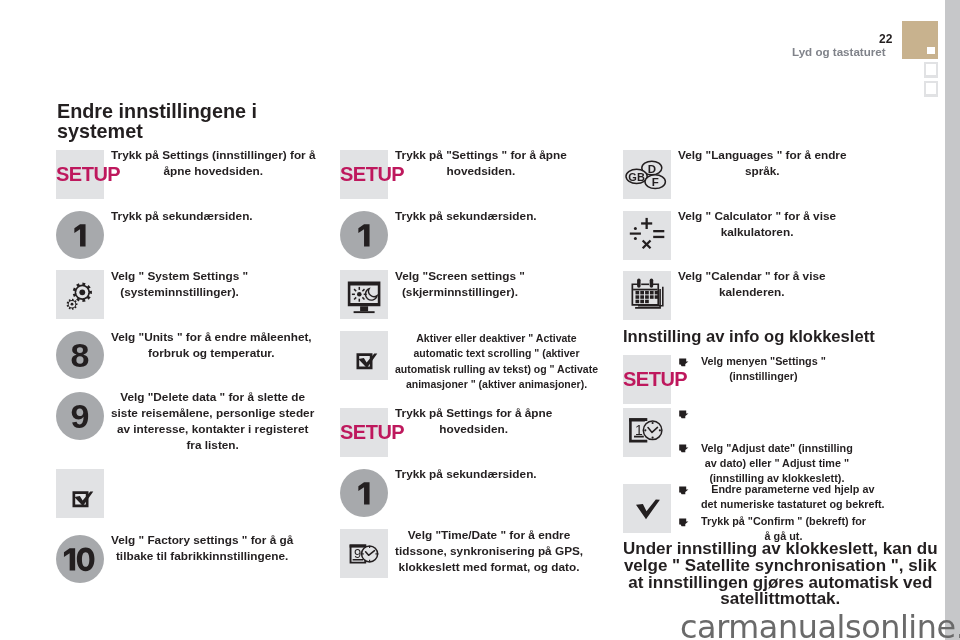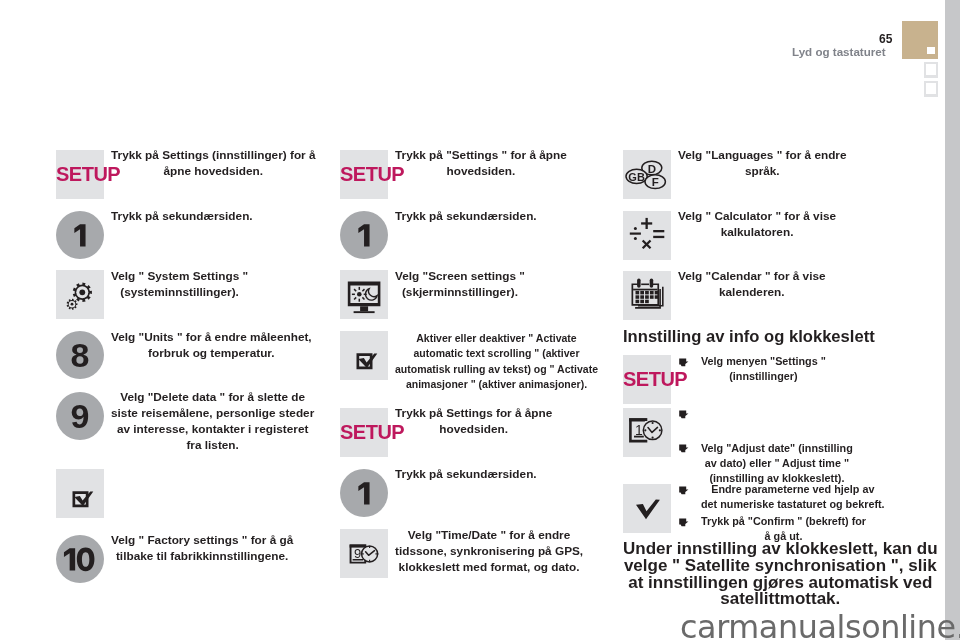--- a/index.html
+++ b/index.html
@@ -37,21 +37,22 @@
   <div class="tab-main">
       <div class="dot"></div>
     </div>
   <div class="tab-sm" style="top:62px">
       <div class="dot"></div>
     </div>
   <div class="tab-sm" style="top:81px">
       <div class="dot"></div>
     </div>
   <div class="hdr-title">Lyd og tastaturet</div>
-  <div class="hdr-page">65</div>
+  <div class="hdr-page">22</div>
+  <div class="title">Endre innstillingene i<br>systemet</div>
 
   <div class="ibox" style="left:56px;top:150px">
     <div class="setup">SETUP</div>
   </div>
   <div class="txt" style="left:111px;top:148px">Trykk på Settings (innstillinger) for å<br>åpne hovedsiden.</div>
 
   <div class="icirc" style="left:56px;top:211px">
       <svg viewBox="0 0 48 48">
         <g transform="translate(18.35,11.6)">
           <path d="M5.7 1.6 L11.2 1.6 L11.2 24.0 L5.7 24.0 L5.7 6.6 L0.0 10.5 L0.0 5.6 Z" fill="#231f20"></path>

